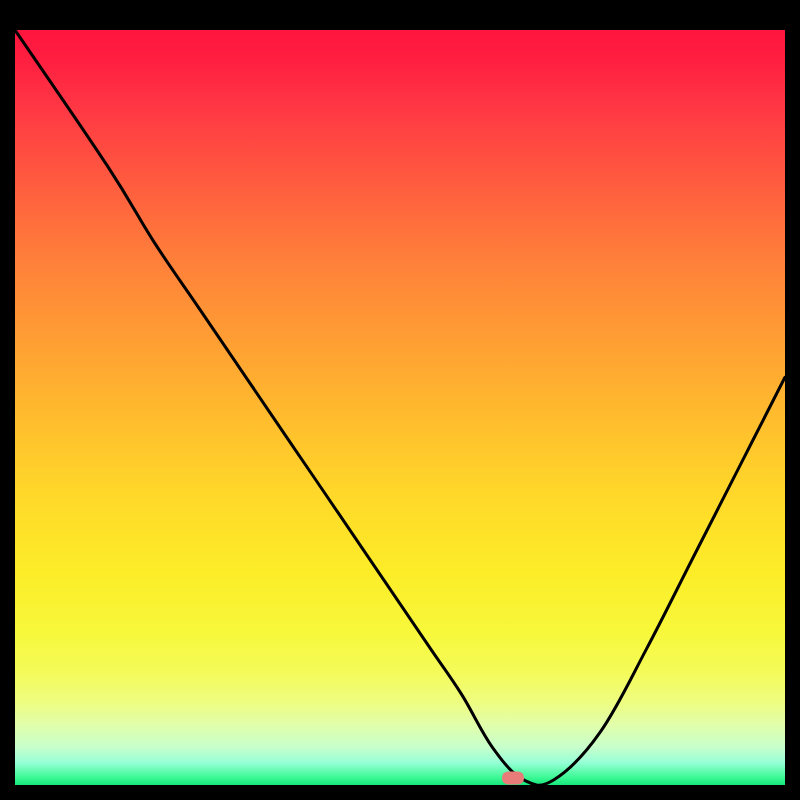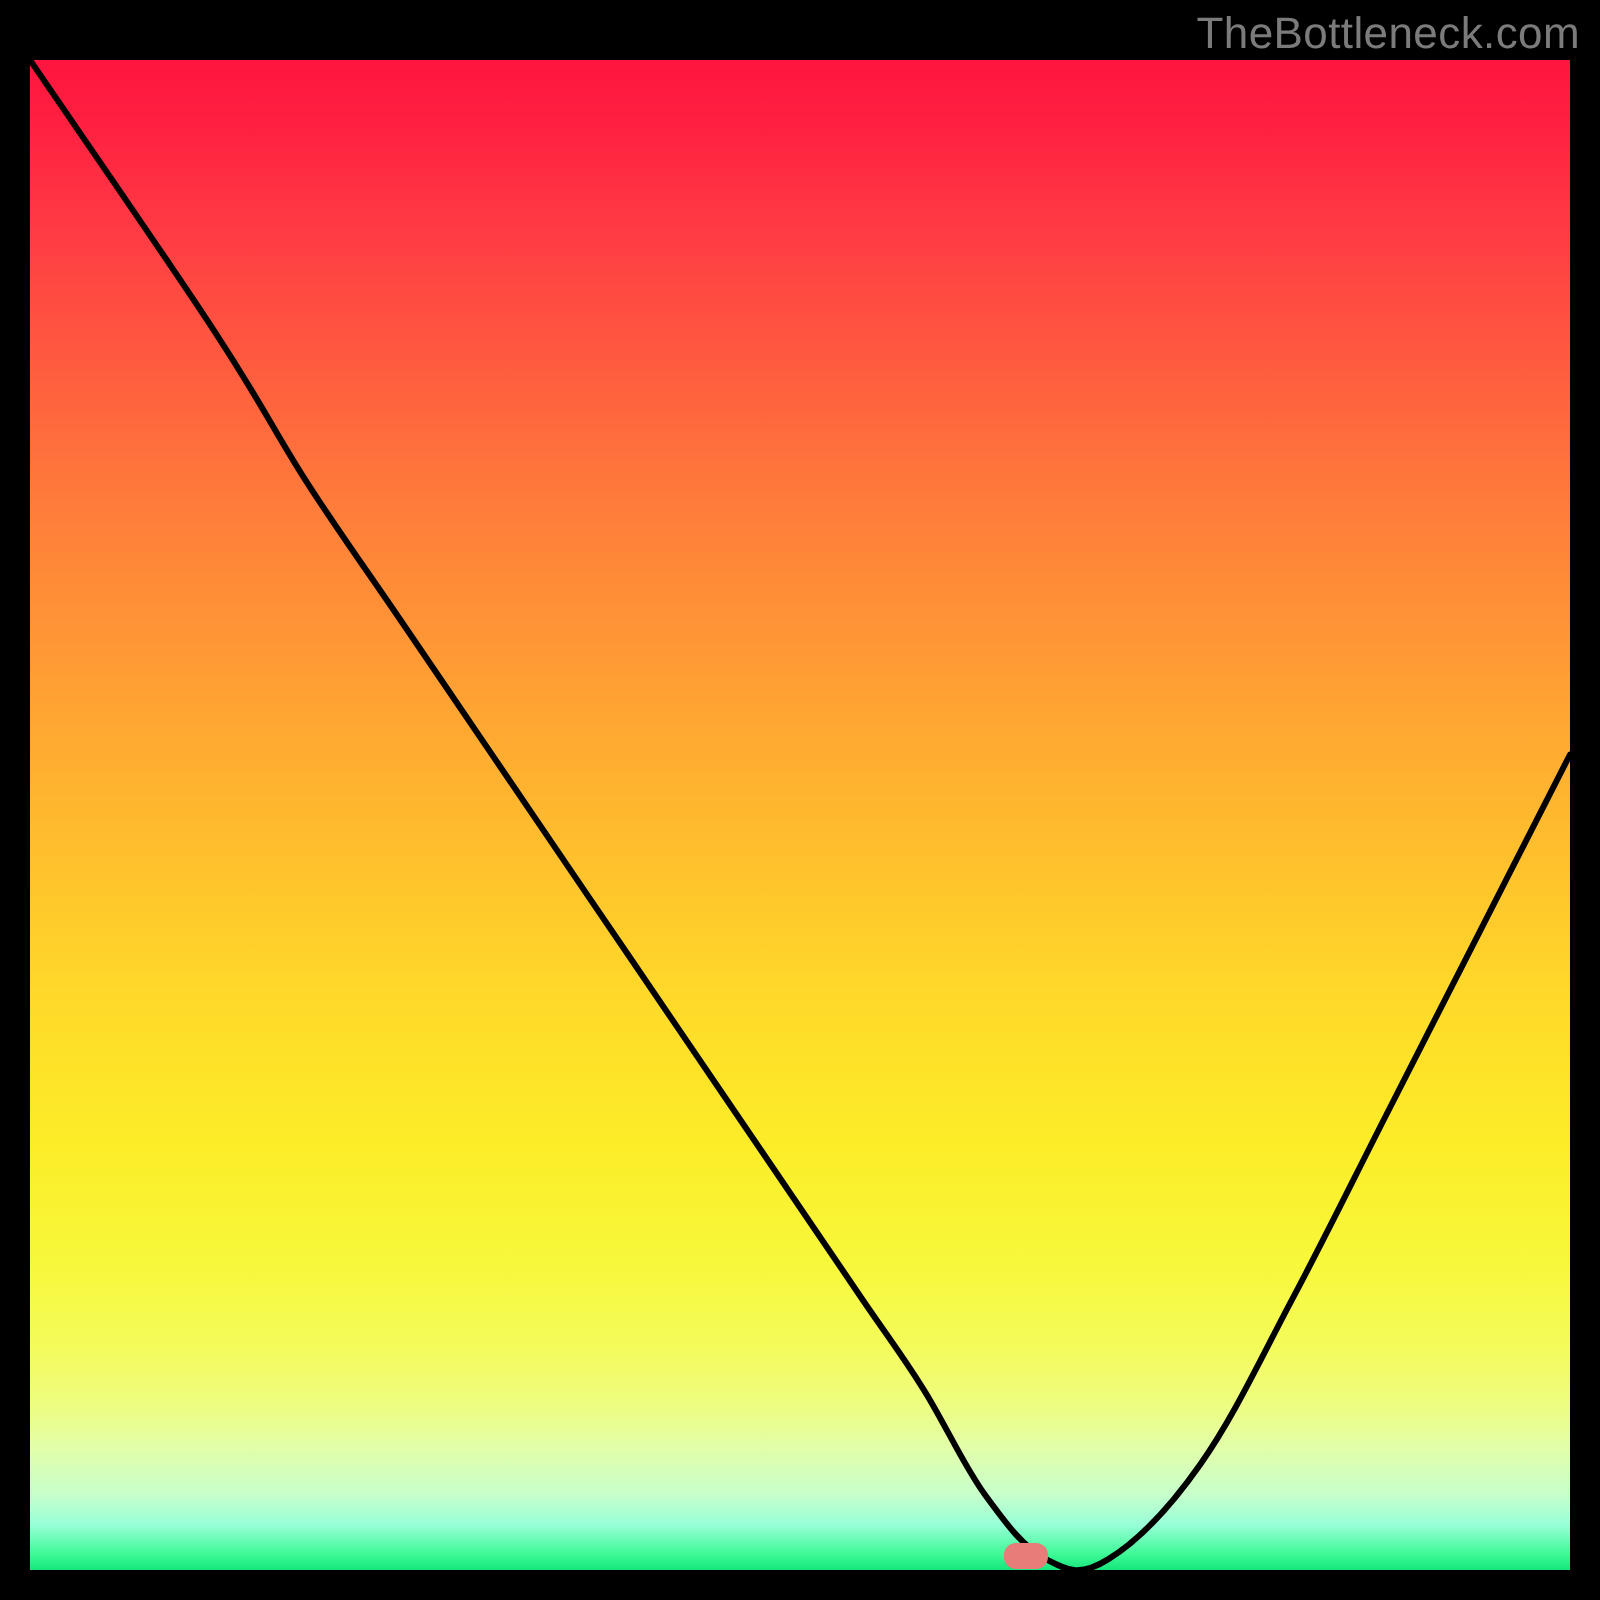--- a/index.html
+++ b/index.html
@@ -71,21 +71,20 @@
     background: #e77c78;
     border-radius: 6px;
     transform: translate(-50%, -50%);
   }
 </style>
 </head>
 <body>
 
 <div class="frame">
 
-  <div class="watermark">TheBottleneck.com</div>
 
   <div class="plot-area">
     <div class="gradient-bg"></div>
 
     <svg class="curve" viewBox="0 0 770 755" preserveAspectRatio="none">
       <path id="curve-path" d="M 0.0 0.0 C 16.6 24.5, 67.5 97.8, 92.4 135.9 C 117.3 174.0, 122.0 185.6, 138.6 211.4 C 155.2 237.2, 168.2 254.9, 184.8 279.4 C 201.4 303.8, 214.4 322.8, 231.0 347.3 C 247.6 371.8, 260.6 390.8, 277.2 415.3 C 293.8 439.7, 306.8 458.7, 323.4 483.2 C 340.0 507.7, 353.0 526.7, 369.6 551.1 C 386.2 575.6, 401.9 598.7, 415.8 619.1 C 429.7 639.5, 435.5 646.7, 446.6 664.4 C 457.7 682.1, 466.3 701.9, 477.4 717.3 C 488.5 732.6, 497.1 743.9, 508.2 749.7 C 519.3 755.6, 525.1 758.3, 539.0 749.7 C 552.9 741.2, 568.6 725.7, 585.2 702.1 C 601.8 678.6, 614.8 650.4, 631.4 619.1 C 648.0 587.8, 661.0 561.1, 677.6 528.5 C 694.2 495.9, 707.2 470.5, 723.8 437.9 C 740.4 405.3, 761.7 363.6, 770.0 347.3" fill="none" stroke="#000" stroke-width="3" stroke-linejoin="round" stroke-linecap="round"></path>
     </svg>
 
     <div class="marker" id="marker" style="left: 498px; top: 748px;"></div>
   </div>

